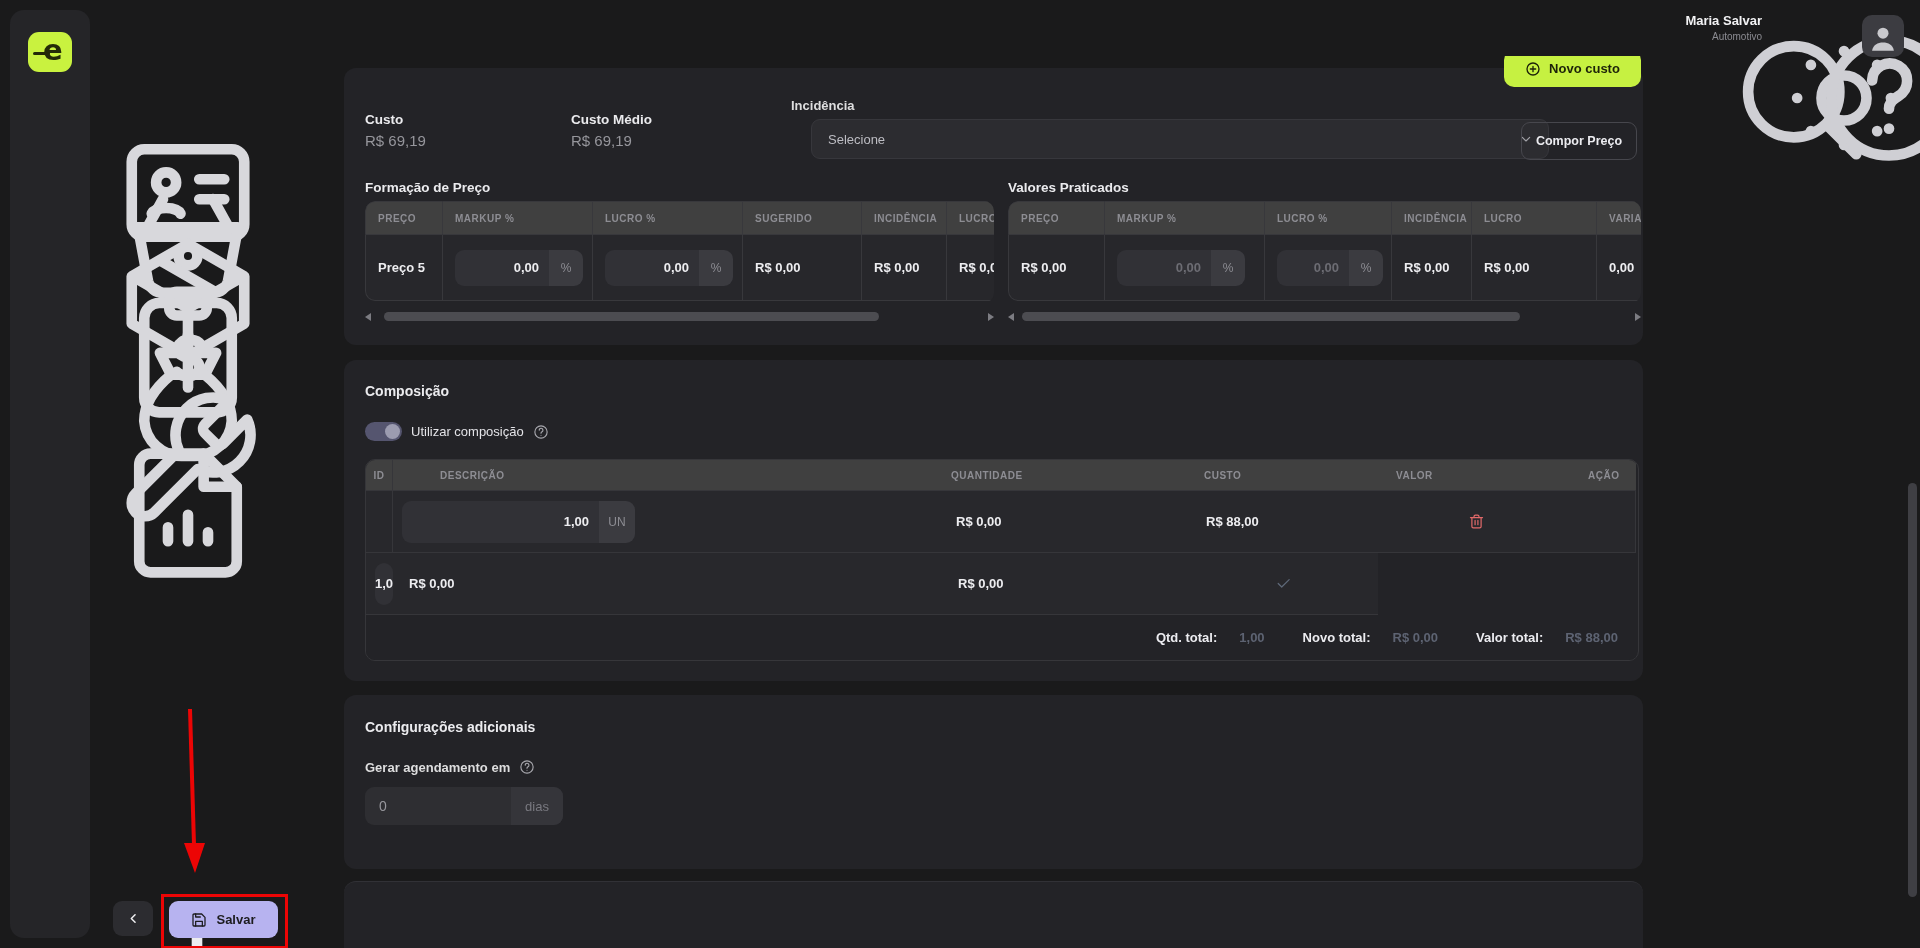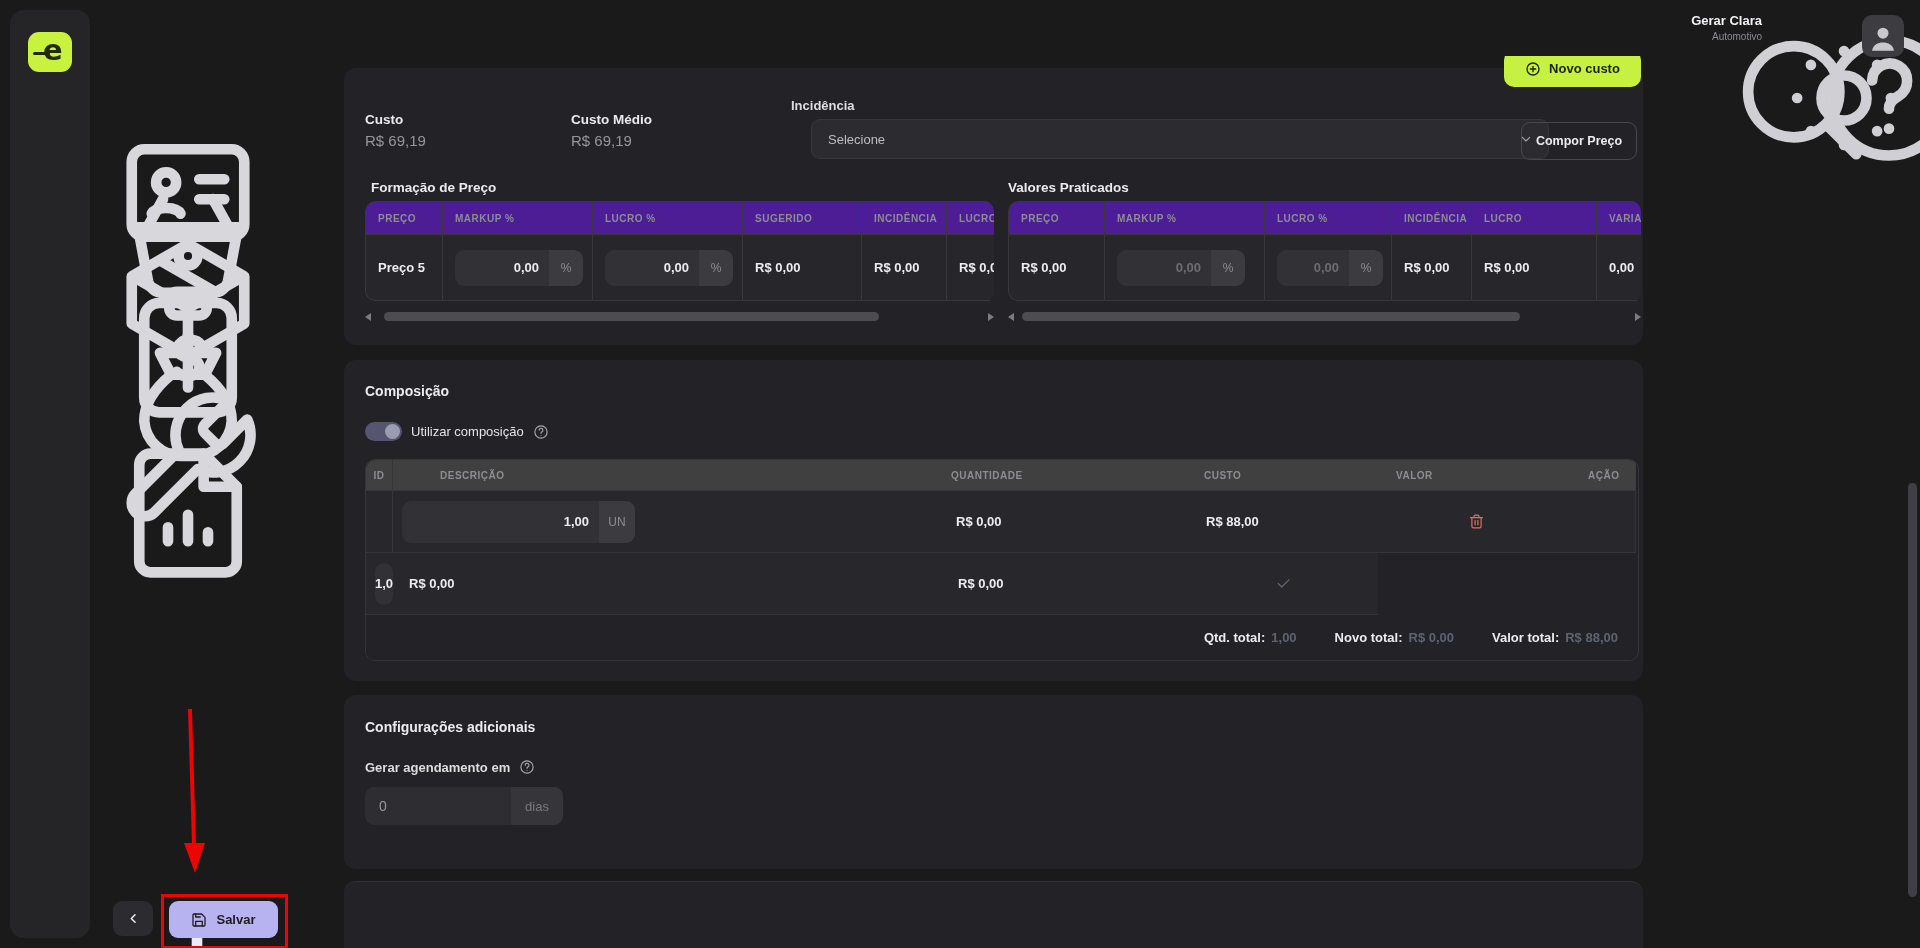--- a/index.html
+++ b/index.html
@@ -48,21 +48,21 @@
     display:flex; align-items:center; justify-content:space-between; padding:0 14px 0 16px; cursor:pointer; }
   .select .sel-txt { font-size:13px; color:#bdbdc3; }
   .select svg { width:16px; height:16px; color:#a2a2a8; }
   .btn-outline { position:absolute; height:38px; border:1px solid #47474d; border-radius:9px; background:transparent;
     display:flex; align-items:center; justify-content:center; font-size:12.5px; font-weight:700; color:#ececf0; cursor:pointer; }
 
   .tbl-title { position:absolute; font-size:13.5px; font-weight:700; color:#ebebee; }
   .twrap { position:absolute; overflow:hidden; border-radius:10px; }
   .ptable { display:grid; grid-template-rows:34px 66px; }
   .hc { display:flex; align-items:center; padding-left:12px; font-size:10px; font-weight:700; letter-spacing:.05em;
-        color:#8d8d93; background:#4c1d95; border-top:1px solid #38383c; border-bottom:1px solid #38383c; border-right:1px solid #38383c; white-space:nowrap; overflow:hidden; }
+        color:#8d8d93; background:#404040; border-top:1px solid #38383c; border-bottom:1px solid #38383c; border-right:1px solid #38383c; white-space:nowrap; overflow:hidden; }
   .hc.first { border-left:1px solid #38383c; border-top-left-radius:10px; }
   .bc { display:flex; align-items:center; padding-left:12px; font-size:13px; font-weight:700; color:#ededf0;
         background:#27272b; border-right:1px solid #38383c; border-bottom:1px solid #38383c; white-space:nowrap; overflow:hidden; }
   .bc.first { border-left:1px solid #38383c; border-bottom-left-radius:10px; }
 
   .ig { display:flex; height:36px; border-radius:9px; overflow:hidden; }
   .ig .v { flex:1; background:#313136; display:flex; align-items:center; justify-content:flex-end; padding-right:10px;
            font-size:13px; font-weight:700; color:#ededf0; }
   .ig .s { width:34px; background:#3b3b40; display:flex; align-items:center; justify-content:center;
            font-size:12px; font-weight:400; color:#8d8d93; }
@@ -93,21 +93,21 @@
   .dropdown .dd-txt { font-size:12.5px; font-weight:400; color:#dfdfe3; white-space:nowrap; overflow:hidden; }
   .dropdown.placeholder .dd-txt { color:#b2b2b9; }
   .dropdown svg { width:16px; height:16px; color:#a2a2a8; flex:none; margin-left:8px; }
   .qty-ig { width:233px; height:42px; }
   .qty-ig .s { width:36px; }
   .act-ic { width:17px; height:17px; cursor:pointer; }
   .act-ic.trash { color:#e36a6a; }
   .act-ic.check { color:#5f6a7a; }
   .ct-totals { grid-column:1/-1; display:flex; align-items:center; justify-content:flex-end; gap:38px;
                padding-right:18px; background:#232327; }
-  .tot-pair { display:flex; align-items:flex-start; gap:6px; }
+  .tot-pair { display:flex; align-items:flex-start; gap:22px; }
   .tot-label { font-size:13px; font-weight:700; color:#ececf0; }
   .tot-value { font-size:13px; font-weight:600; color:#5d6372; }
 
   
   .cfg-input { position:absolute; width:198px; height:38px; background:#2e2e32; border-radius:9px; overflow:hidden; display:flex; }
   .cfg-input .v { flex:1; display:flex; align-items:center; padding-left:14px; font-size:14px; color:#97979d; }
   .cfg-input .s { width:52px; background:#35353a; display:flex; align-items:center; justify-content:center; font-size:13px; color:#797980; }
 
   
   .back-btn { position:absolute; left:113px; top:901px; width:40px; height:35px; border-radius:9px; background:#2c2c30;
@@ -270,21 +270,21 @@
         <svg class="ic">
           <use href="#i-sun"></use>
         </svg>
       </span>
     <span class="tb-icon" style="left:1649px">
         <svg class="ic">
           <use href="#i-help"></use>
         </svg>
       </span>
     <div class="tb-user" style="right:158px">
-      <div class="tb-name">Gerar Clara</div>
+      <div class="tb-name">Maria Salvar</div>
       <div class="tb-role">Automotivo</div>
     </div>
     <div class="tb-avatar">
         <svg class="ic">
           <use href="#i-person"></use>
         </svg>
       </div>
   </header>
 
   <button class="novo-custo" style="border:none">
@@ -307,21 +307,21 @@
     <div class="select" style="left:467px; top:51px; width:706px">
       <span class="sel-txt">Selecione</span>
       <svg class="ic">
           <use href="#i-chevdown"></use>
         </svg>
     </div>
     <button class="btn-outline" style="left:1177px; top:54px; width:116px">
       <span>Compor Preço</span>
     </button>
 
-    <div class="tbl-title" style="left:27px; top:112px">Formação de Preço</div>
+    <div class="tbl-title" style="left:21px; top:112px">Formação de Preço</div>
     <div class="twrap" style="left:21px; top:133px; width:629px; height:102px">
       <div class="ptable" style="grid-template-columns:78px 150px 150px 119px 85px 120px; width:702px">
         <div class="hc first">PREÇO</div>
         <div class="hc">MARKUP %</div>
         <div class="hc">LUCRO %</div>
         <div class="hc">SUGERIDO</div>
         <div class="hc">INCIDÊNCIA</div>
         <div class="hc">LUCRO</div>
         <div class="bc first">Preço 5</div>
         <div class="bc">

